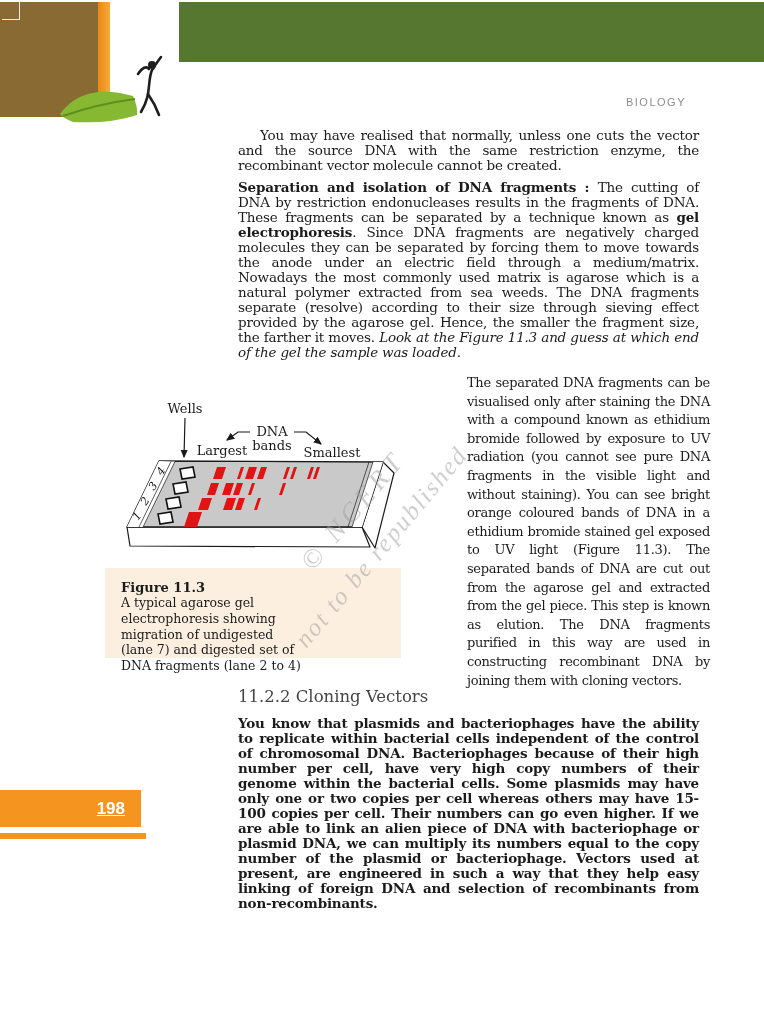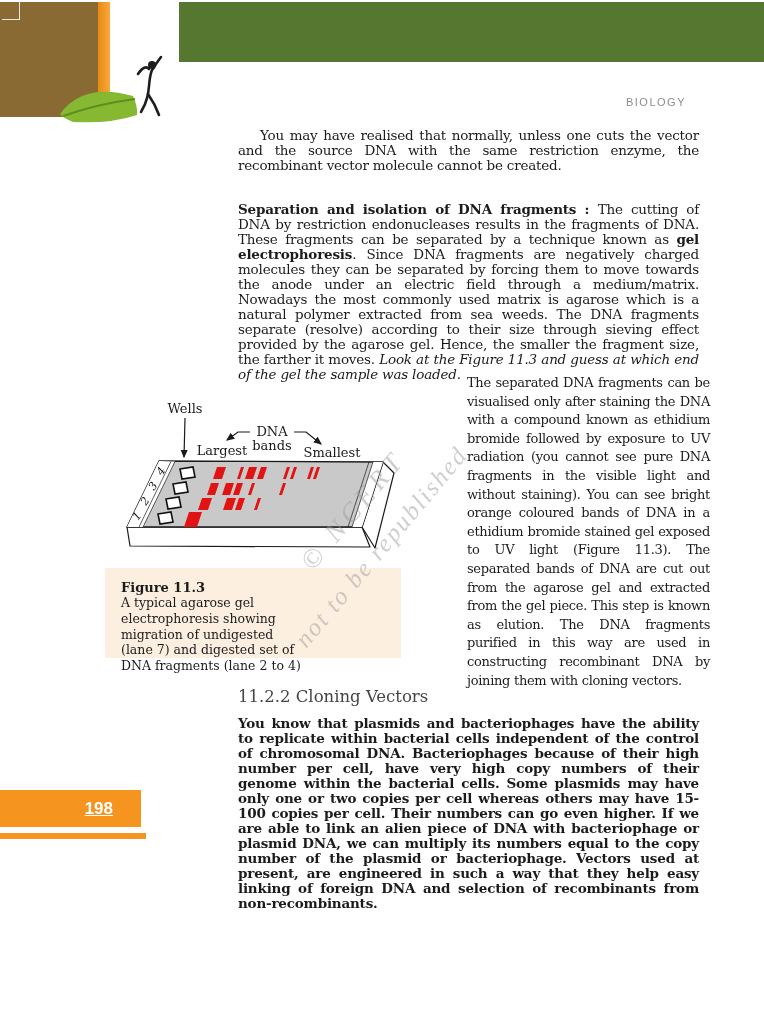--- a/index.html
+++ b/index.html
@@ -12,40 +12,40 @@
   .orange-stripe{position:absolute;left:98px;top:2px;width:12px;height:115px;
                  background:linear-gradient(90deg,#e78a12,#f8a93c);}
   .green-bar{position:absolute;left:179px;top:2px;width:585px;height:60px;background:#56772f;}
   .running-head{position:absolute;left:540px;top:96px;width:146px;text-align:right;
                 font-family:"Liberation Sans",sans-serif;font-size:11px;letter-spacing:1.5px;color:#8d8d8d;}
   .logo-svg{position:absolute;left:55px;top:52px;}
   
   .body-text{position:absolute;left:238px;width:461px;font-size:13.5px;line-height:15px;
              text-align:justify;letter-spacing:-0.2px;}
   .p1{top:128px;text-indent:22px;}
-  .p2{top:202px;}
+  .p2{top:180px;}
   .right-col{position:absolute;left:459px;top:374px;width:243px;font-size:13px;line-height:18.6px;
              text-align:justify;letter-spacing:-0.3px;z-index:2;margin-left:8px;}
   .section-heading{position:absolute;left:238px;top:687px;font-size:16.5px;font-weight:normal;color:#454545;}
   .p3{top:716px;font-weight:bold;}
   
   .gel-svg{position:absolute;left:105px;top:395px;z-index:1;}
   .caption-box{position:absolute;left:105px;top:568px;width:296px;height:90px;background:#fcefe0;
                display:flex;box-sizing:border-box;padding:12px 8px 8px 16px;z-index:1;flex-direction:column;}
   .caption-label{width:88px;font-size:13px;font-weight:bold;flex:none;}
   .caption-text{width:180px;font-size:12.5px;line-height:15.8px;}
   
   .wm{position:absolute;font-family:"Liberation Serif",serif;font-style:italic;color:#9f9f9f;
       white-space:nowrap;transform:rotate(-50deg);opacity:.5;pointer-events:none;z-index:3;}
   .wm1{left:280px;top:495px;font-size:27px;letter-spacing:5px;}
   .wm2{left:255px;top:533px;font-size:25px;letter-spacing:2px;}
   
   .page-tab{position:absolute;left:0;top:790px;width:141px;height:37px;background:#f5941f;
             font-family:"Liberation Sans",sans-serif;font-weight:bold;font-size:17px;color:#ffffff;
-            text-align:right;line-height:37px;box-sizing:border-box;padding-right:28px;text-decoration:underline;}
+            text-align:right;line-height:37px;box-sizing:border-box;padding-right:16px;text-decoration:underline;}
   .page-tab-strip{position:absolute;left:0;top:833px;width:146px;height:6px;background:#f5941f;}
   .footer{position:absolute;left:0;top:1022px;width:764px;text-align:center;
           font-family:"Liberation Sans",sans-serif;font-size:12.5px;color:#2e2e2e;}
 </style>
 </head>
 <body>
 
 <div class="page">
 
   <div class="brown-box"></div>

